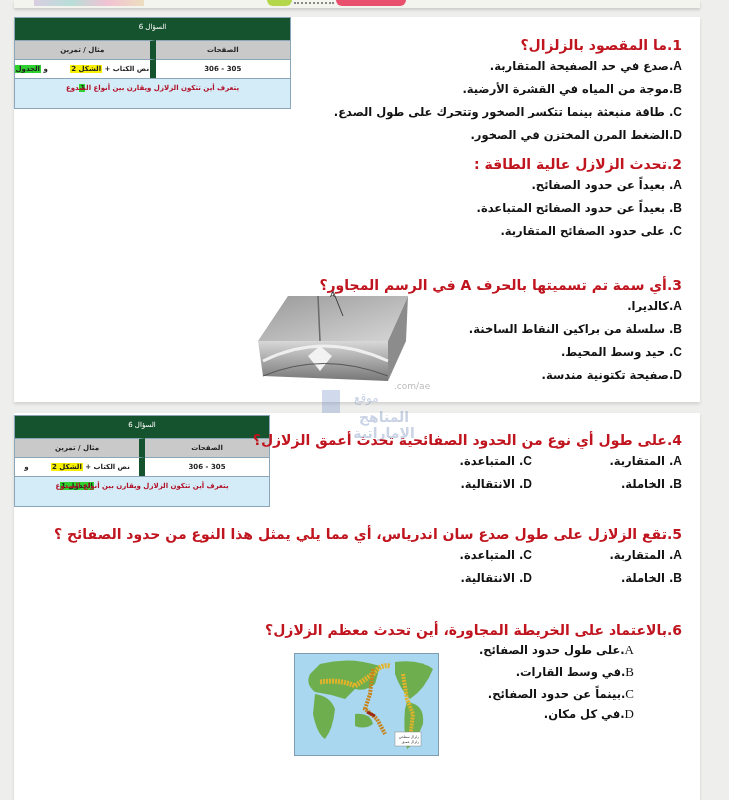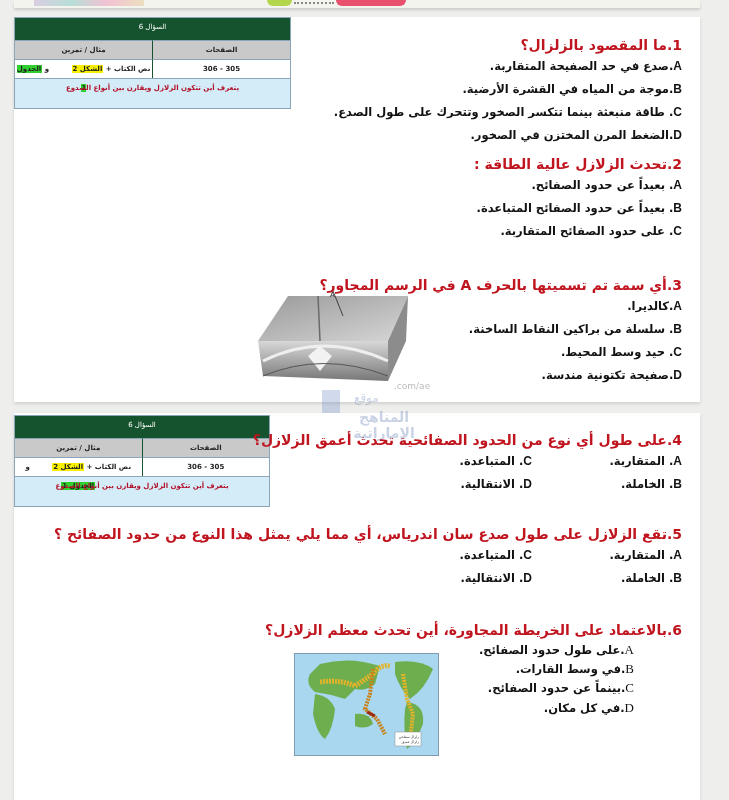--- a/index.html
+++ b/index.html
@@ -31,21 +31,21 @@
     .info-table {
       position: absolute; left: 0; width: 277px;
       border: 1px solid #8aa6b8; font-size: 7px; color: #222;
       direction: rtl; text-align: center;
     }
     .card1 .info-table { top: 0; }
     .card2 .info-table { top: 2px; width: 256px; }
     .info-table .hdr { background: #14532d; color: #fff; height: 22px; line-height: 19px; font-size: 7px; }
     .info-table .row { display: flex; height: 19px; line-height: 19px; }
     .info-table .row .cell { flex: 1; border-top: 1px solid #8aa6b8; }
-    .info-table .row .cell + .cell { border-right: 1px solid #14532d; }
+    .info-table .row .cell + .cell { border-right: 6px solid #14532d; }
     .info-table .sub .cell { background: #c9c9c9; font-weight: bold; }
     .info-table .vals .cell { background: #fff; font-weight: bold; }
     .info-table .foot { background: #d4ecf7; color: #b2112a; border-top: 1px solid #8aa6b8; height: 30px; line-height: 18px; font-weight: bold; }
     .hl-yellow { background: #f7f000; padding: 0 1px; margin-left: 20px; }
     .hl-green { background: #2ed12e; padding: 0 1px; }
 
     
     .q {
       position: absolute; right: 18px; direction: rtl; text-align: right;
     }
@@ -203,21 +203,21 @@
       <div class="opt"><span class="letter">C</span><span>. المتباعدة.</span></div>
       <div class="opt"><span class="letter">B</span><span>. الخاملة.</span></div>
       <div class="opt"><span class="letter">D</span><span>. الانتقالية.</span></div>
     </div>
   </div>
 
   <div class="q q6">
     <div class="q-title">6.بالاعتماد على الخريطة المجاورة، أين تحدث معظم الزلازل؟</div>
     <div style="margin-right: 48px;">
       <div class="opt serif" style="line-height:19px;"><span class="letter">A</span><span>.على طول حدود الصفائح.</span></div>
-      <div class="opt serif" style="line-height:18px;"><span class="letter">B</span><span>.في وسط القارات.</span></div>
+      <div class="opt serif" style="line-height:23px;"><span class="letter">B</span><span>.في وسط القارات.</span></div>
       <div class="opt serif" style="line-height:19px;"><span class="letter">C</span><span>.بينماً عن حدود الصفائح.</span></div>
       <div class="opt serif" style="line-height:19px;"><span class="letter">D</span><span>.في كل مكان.</span></div>
     </div>
   </div>
 
   <div class="map-img">
     <svg width="145" height="103" viewBox="0 0 145 103">
       <rect width="145" height="103" fill="#a9d7ef"></rect>
       <path d="M25,10 Q55,2 85,12 L80,30 Q70,38 60,35 L50,45 Q35,40 20,38 Q10,30 15,20 Z" fill="#6fae4f"></path>
       <path d="M20,40 Q35,42 40,55 Q38,75 30,85 Q22,80 18,60 Z" fill="#6fae4f"></path>

